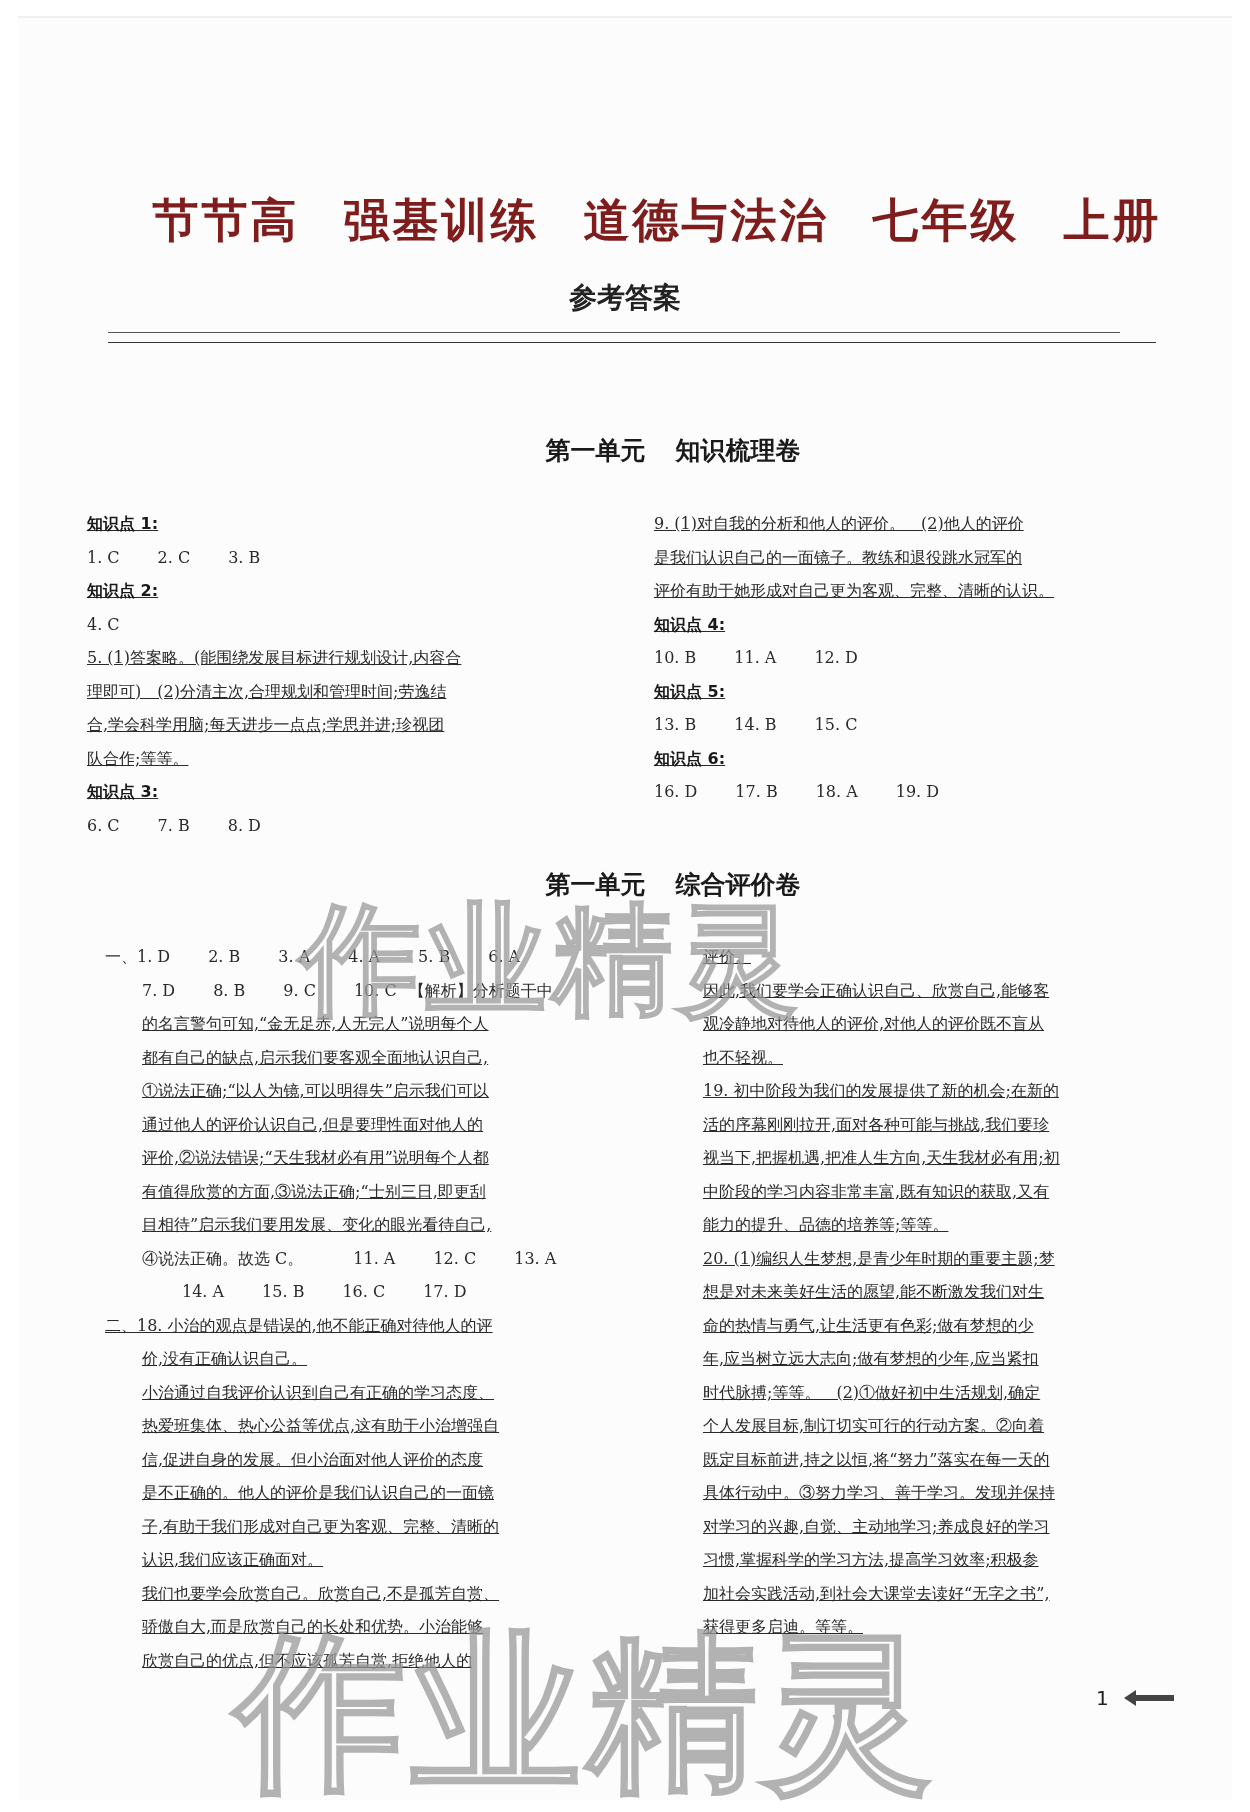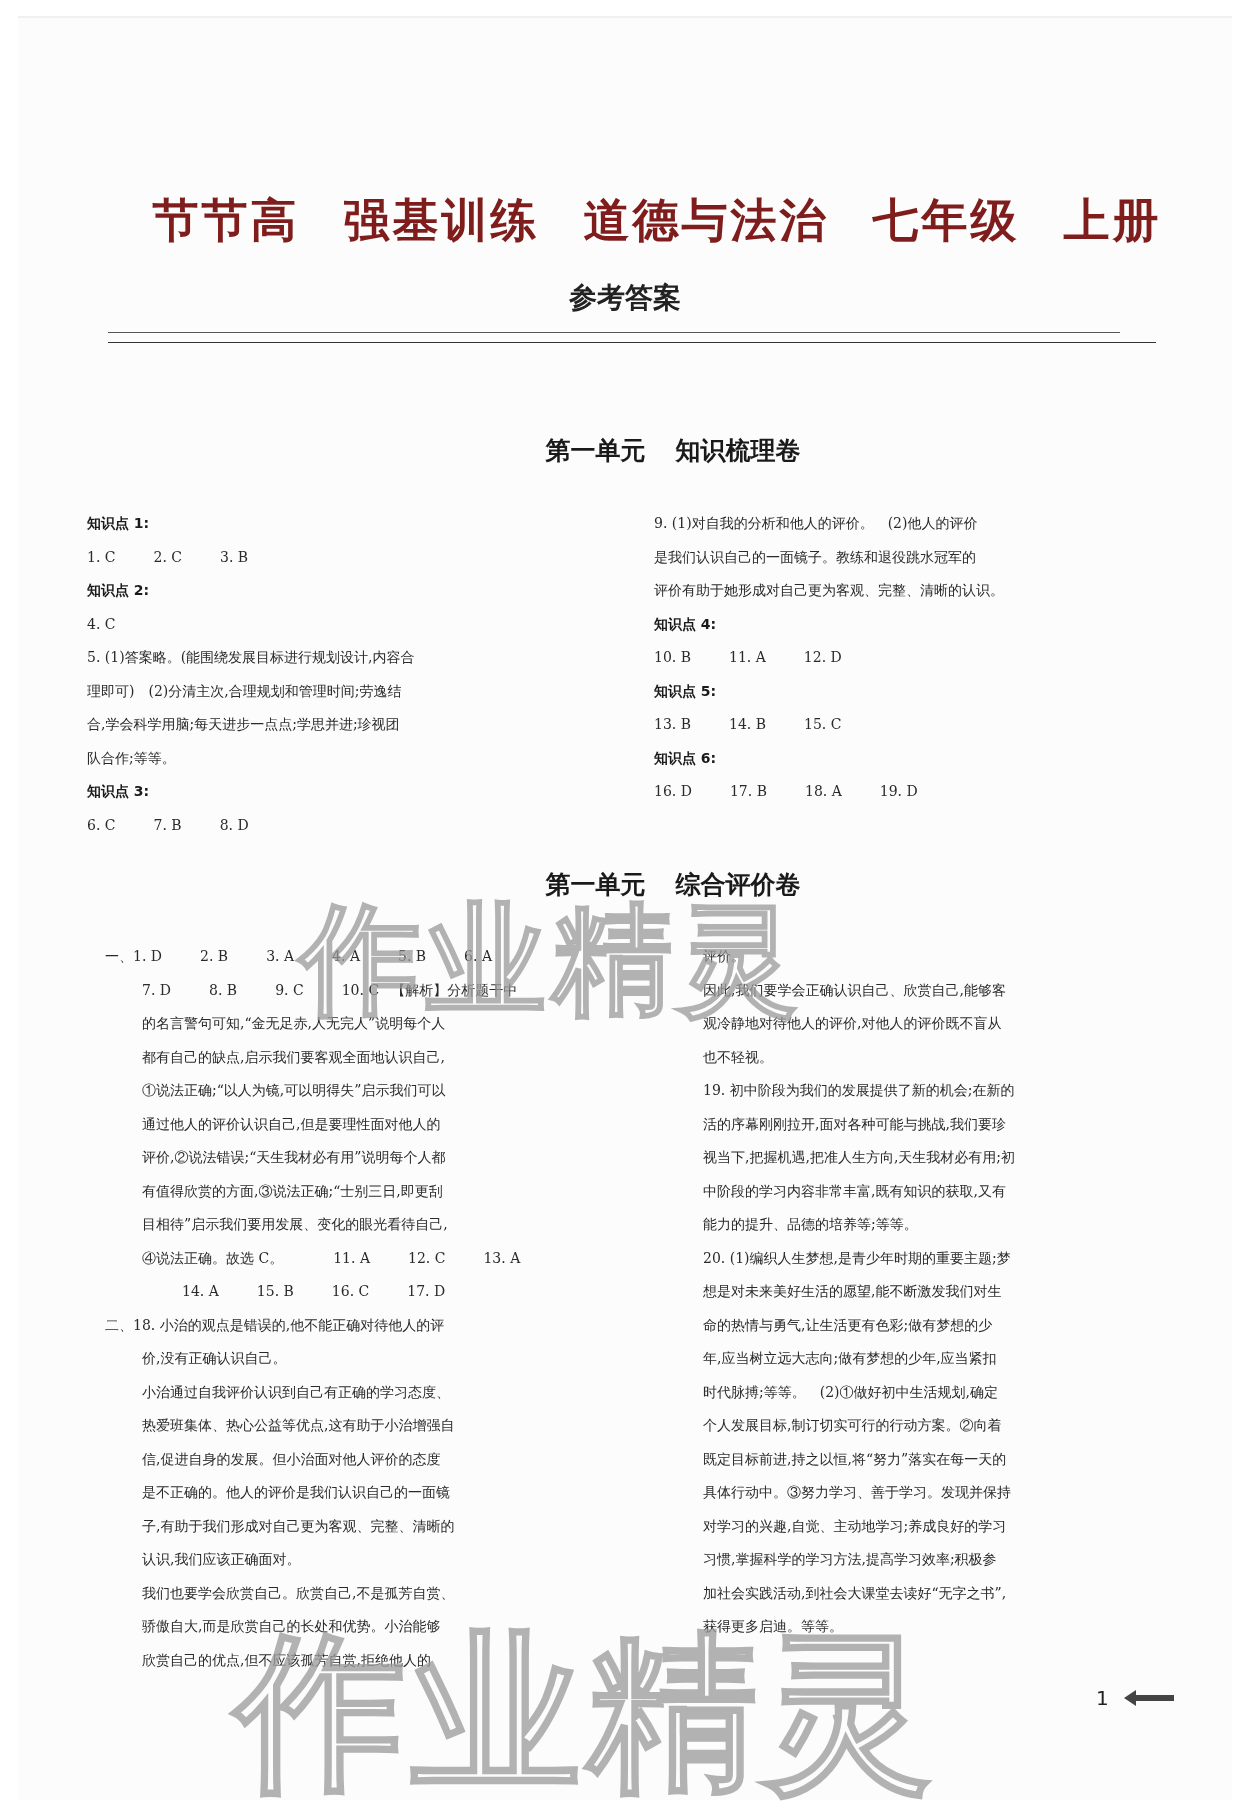--- a/index.html
+++ b/index.html
@@ -32,21 +32,21 @@
     }
     .rule1 { position: absolute; left: 108px; width: 1012px; top: 332px; border-top: 1px solid #555; }
     .rule2 { position: absolute; left: 108px; width: 1048px; top: 342px; border-top: 1.5px solid #333; }
     .section-heading {
       position: absolute; left: 0; width: 1250px; text-align: center;
       font-family: "DejaVu Sans", "Liberation Sans", sans-serif;
       font-weight: bold; font-size: 25px; color: #1a1a1a; padding-left: 48px;
     }
     .section-heading .gap { display: inline-block; width: 30px; }
     .col {
-      position: absolute; font-size: 14px; line-height: 33.5px; color: #2a2a2a;
+      position: absolute; font-size: 16px; line-height: 33.5px; color: #2a2a2a; text-decoration: underline;
     }
     .kp { font-family: "DejaVu Sans", "Liberation Sans", sans-serif; font-weight: bold; color: #1a1a1a; }
     .answers span { display: inline-block; margin-right: 38px; }
     .line { white-space: nowrap; }
     .indent { padding-left: 37px; }
     .page-num {
       position: absolute; left: 1096px; top: 1686px;
       font-family: "DejaVu Sans", "Liberation Sans", sans-serif; font-size: 20px; color: #222;
     }
     .arrow { position: absolute; left: 1124px; top: 1688px; }

